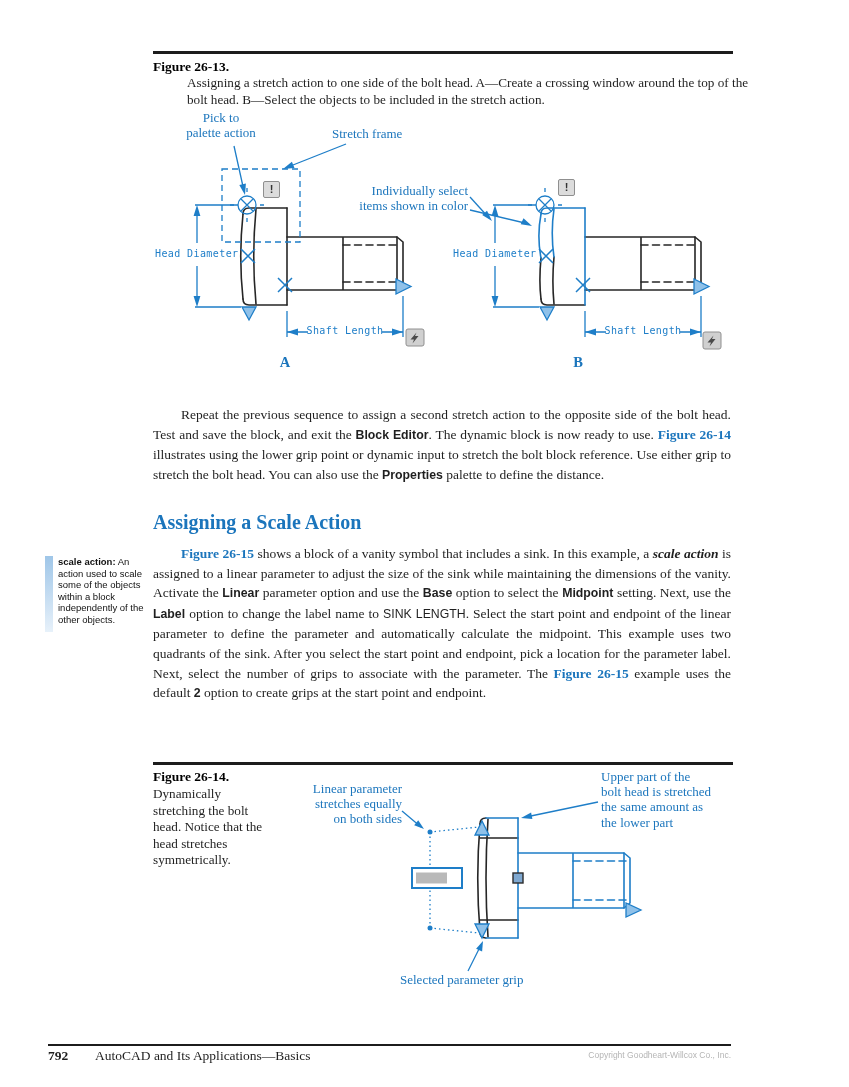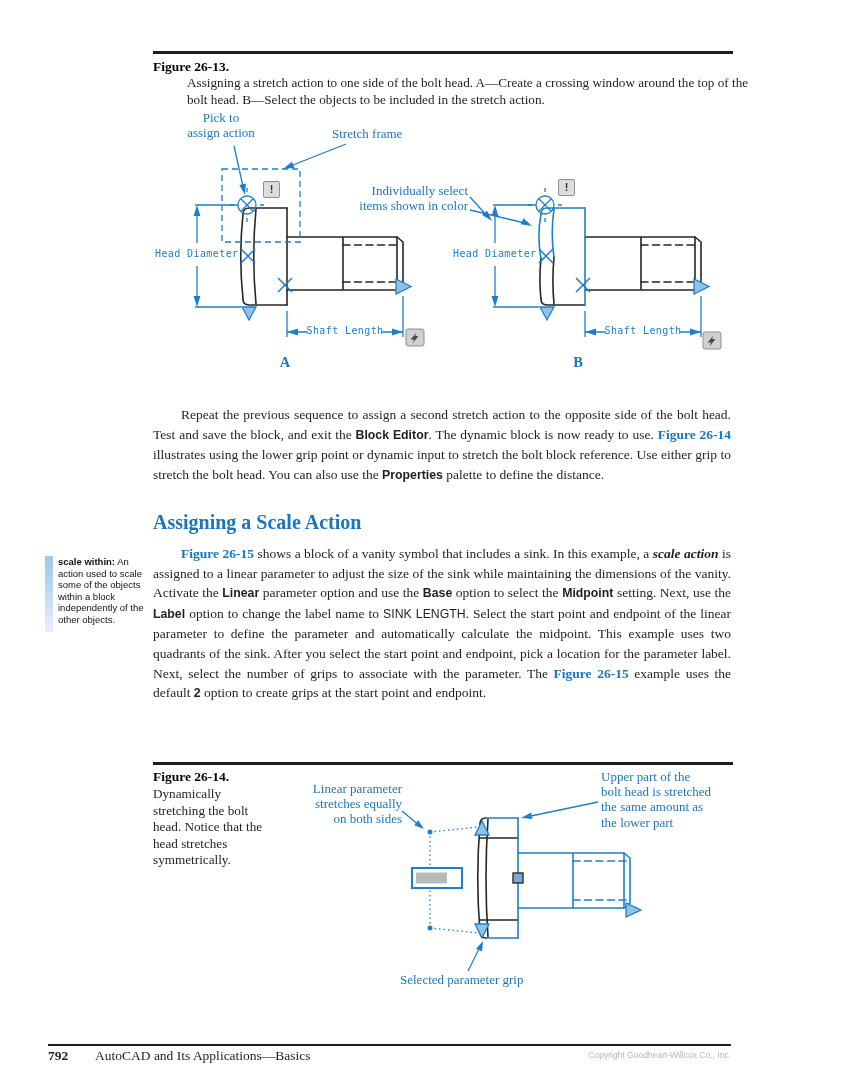--- a/index.html
+++ b/index.html
@@ -131,21 +131,21 @@
         <polygon points="544,174 544,189 559,181.5"></polygon>
       </g>
       <g>
         <rect x="553" y="227" width="18" height="17" rx="2" fill="#d0d0d0" stroke="#909090"></rect>
         <polygon points="563.5,230.5 557.5,237.5 561,237.5 559.5,241.5 565.5,234 562,234" fill="#4a4a4a"></polygon>
       </g>
     </svg>
 
     <div class="abs blue-label ca" style="left:25px;top:5px;width:92px;">
       <div>Pick to</div>
-      <div>assign action</div>
+      <div>palette action</div>
     </div>
     <div class="abs blue-label" style="left:182px;top:21px;">Stretch frame</div>
     <div class="abs blue-label ra" style="left:200px;top:78px;width:118px;">
       <div>Individually select</div>
       <div>items shown in color</div>
     </div>
     <div class="abs excl-box" style="left:113px;top:76px;">!</div>
     <div class="abs excl-box" style="left:408px;top:74px;">!</div>
     <div class="abs cad-text" style="left:5px;top:143px;">Head Diameter</div>
     <div class="abs cad-text ca" style="left:156px;top:220px;width:78px;">Shaft Length</div>
@@ -153,21 +153,21 @@
     <div class="abs cad-text ca" style="left:454px;top:220px;width:78px;">Shaft Length</div>
     <div class="abs fig-marker ca" style="left:120px;top:249px;width:30px;">A</div>
     <div class="abs fig-marker ca" style="left:413px;top:249px;width:30px;">B</div>
   </div>
 
   <div class="abs body-text" style="left:153px;top:405px;width:578px;"><span class="seg-n">Repeat the previous sequence to assign a second stretch action to the opposite side of the bolt head. Test and save the block, and exit the </span><span class="seg-b">Block Editor</span><span class="seg-n">. The dynamic block is now ready to use. </span><span class="seg-f">Figure 26-14</span><span class="seg-n"> illustrates using the lower grip point or dynamic input to stretch the bolt block reference. Use either grip to stretch the bolt head. You can also use the </span><span class="seg-b">Properties</span><span class="seg-n"> palette to define the distance.</span></div>
 
   <div class="abs heading" style="left:153px;top:511px;">Assigning a Scale Action</div>
 
   <div class="abs margin-bar" style="left:45px;top:556px;height:76px;"></div>
-  <div class="abs margin-note" style="left:58px;top:556px;width:93px;"><b>scale within:</b><span> An action used to scale some of the objects within a block independently of the other objects.</span></div>
+  <div class="abs margin-note" style="left:58px;top:556px;width:93px;"><b>scale action:</b><span> An action used to scale some of the objects within a block independently of the other objects.</span></div>
 
   <div class="abs body-text" style="left:153px;top:544px;width:578px;"><span class="seg-f">Figure 26-15</span><span class="seg-n"> shows a block of a vanity symbol that includes a sink. In this example, a </span><span class="seg-i">scale action</span><span class="seg-n"> is assigned to a linear parameter to adjust the size of the sink while maintaining the dimensions of the vanity. Activate the </span><span class="seg-b">Linear</span><span class="seg-n"> parameter option and use the </span><span class="seg-b">Base</span><span class="seg-n"> option to select the </span><span class="seg-b">Midpoint</span><span class="seg-n"> setting. Next, use the </span><span class="seg-b">Label</span><span class="seg-n"> option to change the label name to </span><span class="seg-c">SINK LENGTH</span><span class="seg-n">. Select the start point and endpoint of the linear parameter to define the parameter and automatically calculate the midpoint. This example uses two quadrants of the sink. After you select the start point and endpoint, pick a location for the parameter label. Next, select the number of grips to associate with the parameter. The </span><span class="seg-f">Figure 26-15</span><span class="seg-n"> example uses the default </span><span class="seg-b">2</span><span class="seg-n"> option to create grips at the start point and endpoint.</span></div>
 
   <div class="abs rule" style="left:153px;top:762px;width:580px;height:2.5px;"></div>
   <div class="abs fig-label" style="left:153px;top:769px;">Figure 26-14.</div>
   <div class="abs fig-caption" style="left:153px;top:786px;width:122px;">Dynamically stretching the bolt head. Notice that the head stretches symmetrically.</div>
 
   <div class="abs" style="left:150px;top:765px;width:585px;height:235px;">
 
     <svg class="abs" style="left:0;top:0;" width="585" height="235" viewBox="0 0 585 235">

